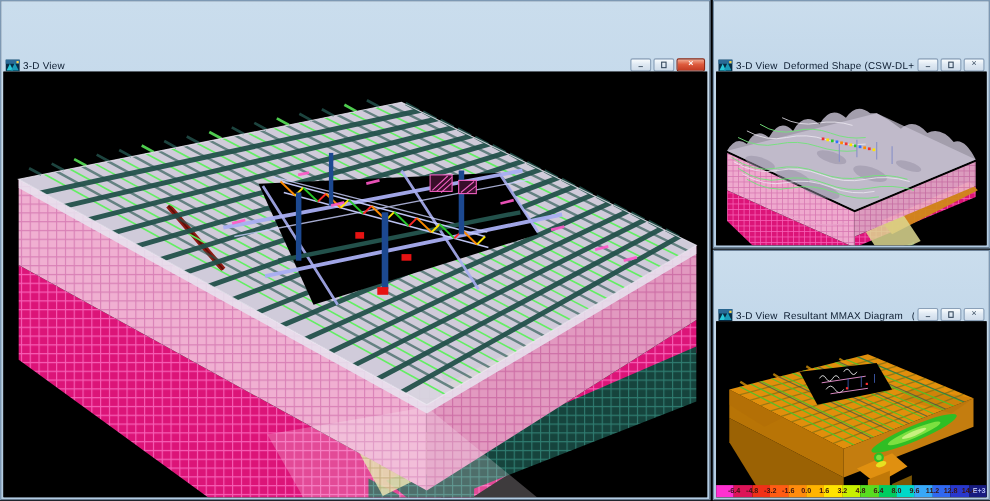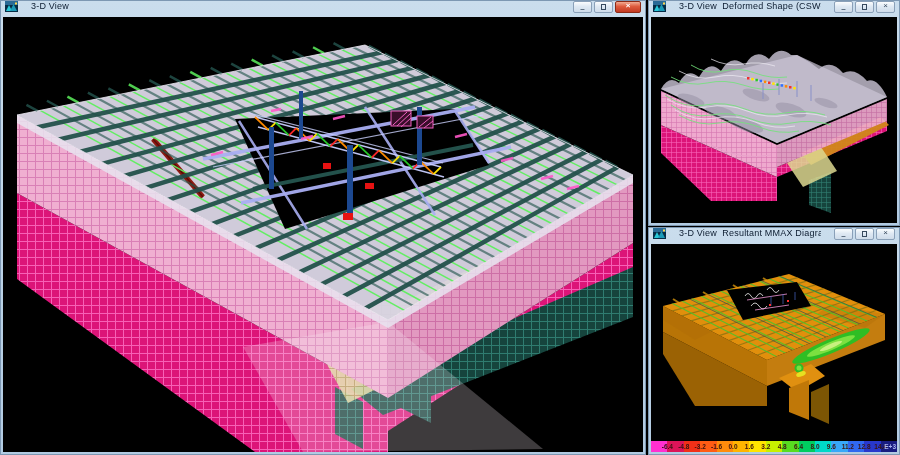--- a/index.html
+++ b/index.html
@@ -1,22 +1,22 @@
 <!DOCTYPE html>
 <html><head>
 <meta charset="utf-8">
 <style>
   html,body{margin:0;padding:0;}
   body{width:900px;height:455px;background:#000;position:relative;overflow:hidden;
        font-family:"Liberation Sans",sans-serif;}
   .window{position:absolute;background:linear-gradient(#cadded,#b2cbe2);
           border:1px solid #7d98b3;box-sizing:border-box;display:flex;
           flex-direction:column;padding:0 2px 2px;}
-  .titlebar{height:16px;flex:0 0 16px;display:flex;align-items:flex-start;gap:13px;
-            padding:0 2px;font-size:9px;color:#0c1c30;}
+  .titlebar{height:16px;flex:0 0 16px;display:flex;align-items:flex-end;gap:3px;
+            padding:0 2px;font-size:9px;color:#0c1c30;margin-top:48px;}
   .titlebar .title{white-space:pre;overflow:hidden;flex:1 1 auto;letter-spacing:.2px;}
   .winicon{width:13px;height:11px;flex:0 0 13px;}
   .winbtns{display:flex;gap:2px;flex:0 0 auto;}
   .winbtn{width:19px;height:12px;border:1px solid #8aa0b8;border-radius:2px;
           background:linear-gradient(#fbfdfe,#dfe9f3 45%,#cfdcea);
           display:flex;align-items:center;justify-content:center;
           font-size:8px;color:#374a5e;box-sizing:border-box;line-height:1;cursor:default;}
   .winbtn .t{display:block;transform:translateY(-1px);}
   .winbtn .t.min{transform:translateY(2px);font-weight:bold;}
   .glyph-restore{width:7px;height:6px;border:1px solid #374a5e;display:block;box-sizing:border-box;}

